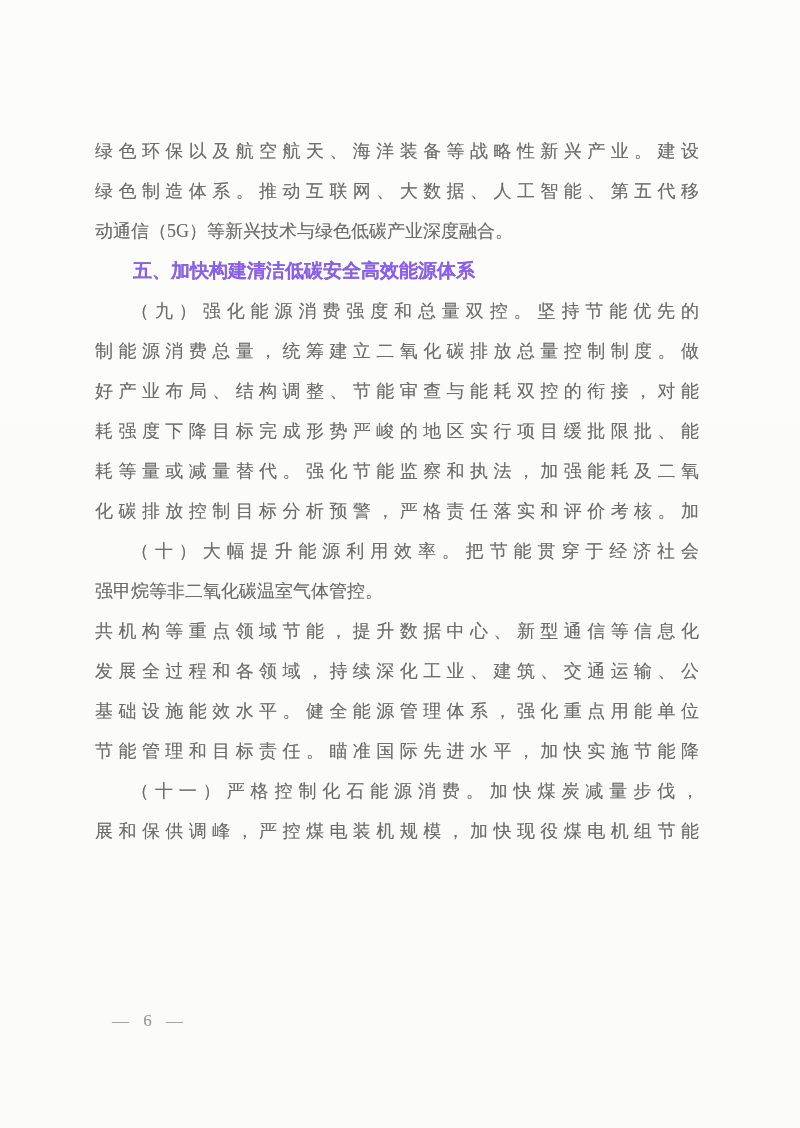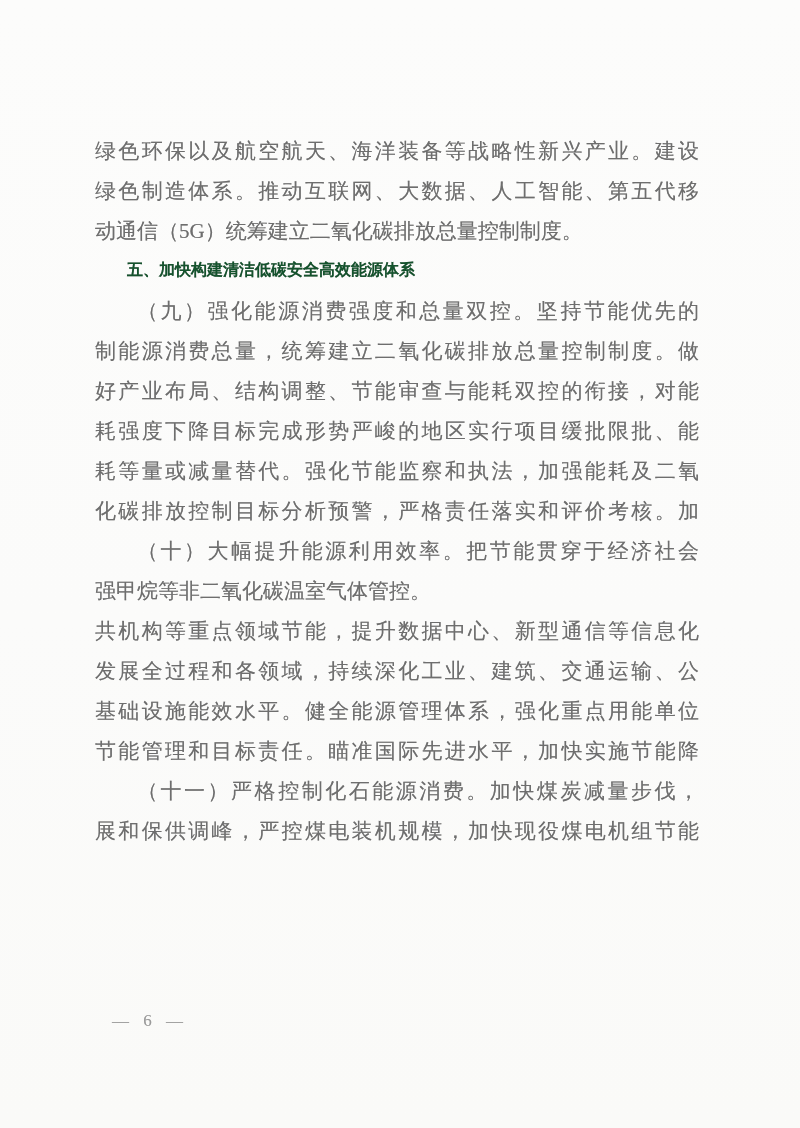--- a/index.html
+++ b/index.html
@@ -11,59 +11,59 @@
   }
   .text-block {
     position: absolute;
     left: 95px;
     top: 131px;
     width: 604px;
   }
   .line {
     height: 40px;
     line-height: 40px;
-    font-size: 21px;
+    font-size: 18px;
     color: #6e6e6e;
     text-align: justify;
     text-align-last: justify;
     text-justify: inter-character;
     text-shadow: 0 0 0.6px rgba(110,110,110,0.55);
   }
   .line.short {
     text-align: left;
     text-align-last: left;
   }
   .line.indent {
     text-indent: 2em;
   }
   .line.heading {
-    font-family: Liberation Mono, monospace;
+    font-family: Liberation Serif, serif;
     font-weight: 700;
-    font-size: 16px;
-    color: #14532d;
+    font-size: 19px;
+    color: #8b5cf6;
     text-shadow: 0 0 0.6px rgba(79,79,79,0.6);
   }
   .page-number {
     position: absolute;
     left: 112px;
     top: 1011px;
     font-size: 17px;
     color: #9b9b9b;
     letter-spacing: 5px;
     text-shadow: 0 0 0.5px rgba(155,155,155,0.5);
   }
 </style>
 </head>
 <body>
 
 <div class="page-root">
   <main class="text-block">
     <p class="line">绿色环保以及航空航天、海洋装备等战略性新兴产业。建设</p>
     <p class="line">绿色制造体系。推动互联网、大数据、人工智能、第五代移</p>
-    <p class="line short">动通信（5G）统筹建立二氧化碳排放总量控制制度。</p>
+    <p class="line short">动通信（5G）等新兴技术与绿色低碳产业深度融合。</p>
     <p class="line heading short indent">五、加快构建清洁低碳安全高效能源体系</p>
     <p class="line indent">（九）强化能源消费强度和总量双控。坚持节能优先的</p>
     <p class="line">制能源消费总量，统筹建立二氧化碳排放总量控制制度。做</p>
     <p class="line">好产业布局、结构调整、节能审查与能耗双控的衔接，对能</p>
     <p class="line">耗强度下降目标完成形势严峻的地区实行项目缓批限批、能</p>
     <p class="line">耗等量或减量替代。强化节能监察和执法，加强能耗及二氧</p>
     <p class="line">化碳排放控制目标分析预警，严格责任落实和评价考核。加</p>
     <p class="line indent">（十）大幅提升能源利用效率。把节能贯穿于经济社会</p>
     <p class="line short">强甲烷等非二氧化碳温室气体管控。</p>
     <p class="line">共机构等重点领域节能，提升数据中心、新型通信等信息化</p>

